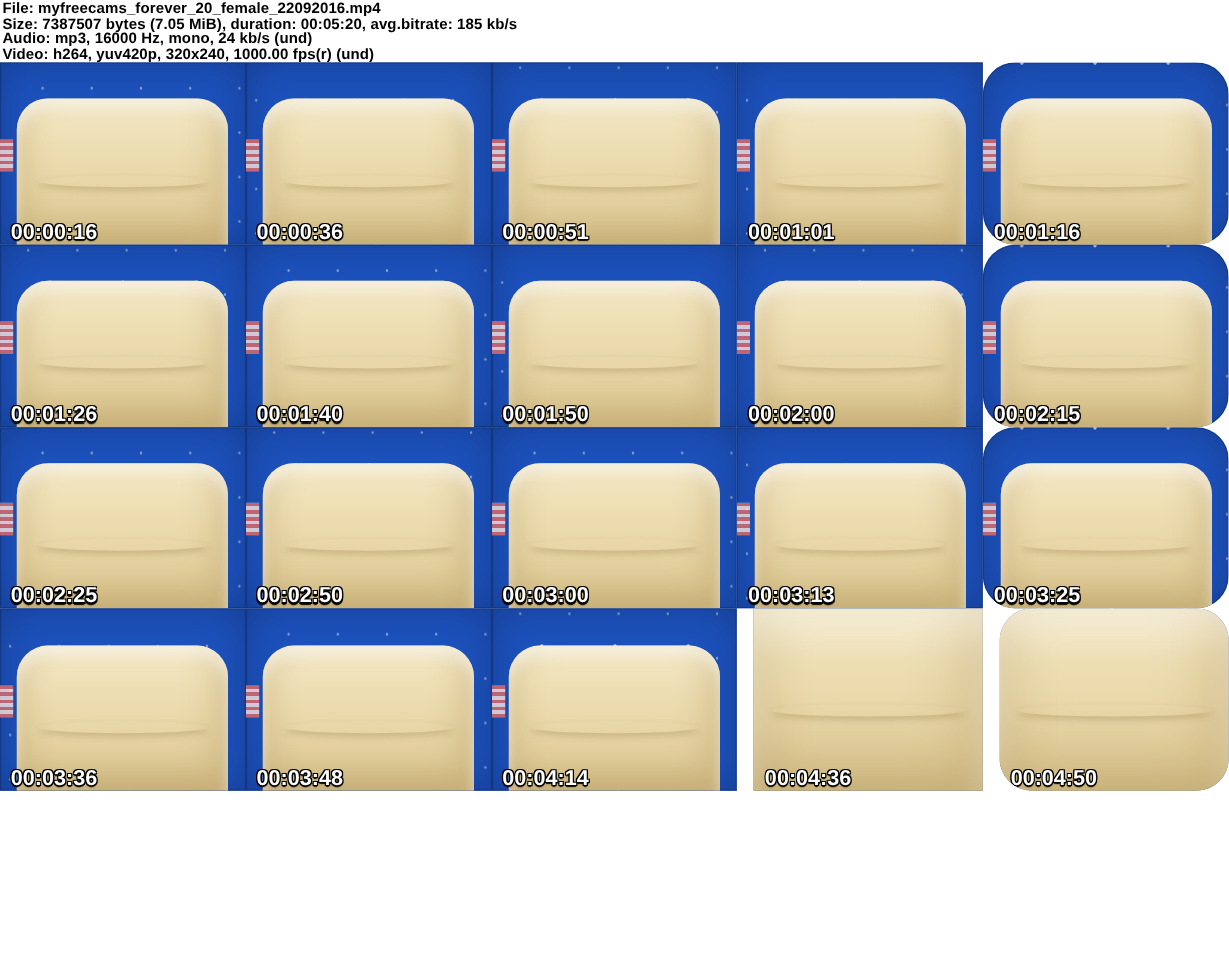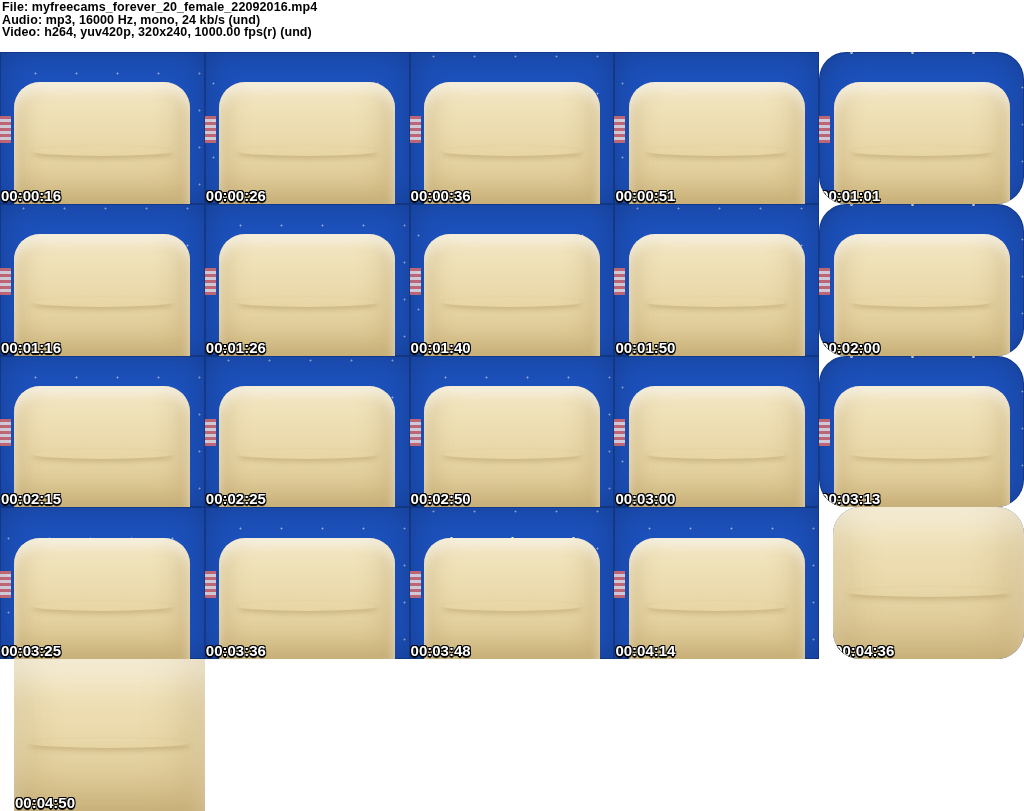--- a/index.html
+++ b/index.html
@@ -87,55 +87,52 @@
     left: 0; top: 42%;
     width: 11px; height: 27px;
     background: repeating-linear-gradient(180deg,
       #d96a6a 0 3px, #f0dede 3px 6px);
     opacity: 0.85;
   }
   
   .ts {
     position: absolute;
     left: 1px; bottom: 0;
-    font-size: 15px;
+    font-size: 18px;
     font-weight: bold;
     color: var(--timestamp_color, #ffffff);
     text-shadow:
       -1px -1px 0 #000, 1px -1px 0 #000,
       -1px 1px 0 #000, 1px 1px 0 #000,
       0 2px 1px #000;
+    padding-left: 8px;
   }
 </style>
 </head>
 <body>
 
 <div class="sheet">
 
   <div class="header">
     <div class="hline">File: myfreecams_forever_20_female_22092016.mp4</div>
+    <div class="hline">Size: 7387507 bytes (7.05 MiB), duration: 00:05:20, avg.bitrate: 185 kb/s</div>
     <div class="hline">Audio: mp3, 16000 Hz, mono, 24 kb/s (und)</div>
     <div class="hline">Video: h264, yuv420p, 320x240, 1000.00 fps(r) (und)</div>
   </div>
 
   <div class="grid">
 
     <div class="cell wide">
       <div class="chair"></div>
       <div class="radiator"></div>
       <span class="ts">00:00:16</span>
     </div>
     <div class="cell wide">
       <div class="chair"></div>
       <div class="radiator"></div>
-      <span class="ts">00:00:26</span>
-    </div>
-    <div class="cell wide">
-      <div class="chair"></div>
-      <div class="radiator"></div>
       <span class="ts">00:00:36</span>
     </div>
     <div class="cell wide">
       <div class="chair"></div>
       <div class="radiator"></div>
       <span class="ts">00:00:51</span>
     </div>
     <div class="cell wide">
       <div class="chair"></div>
       <div class="radiator"></div>

